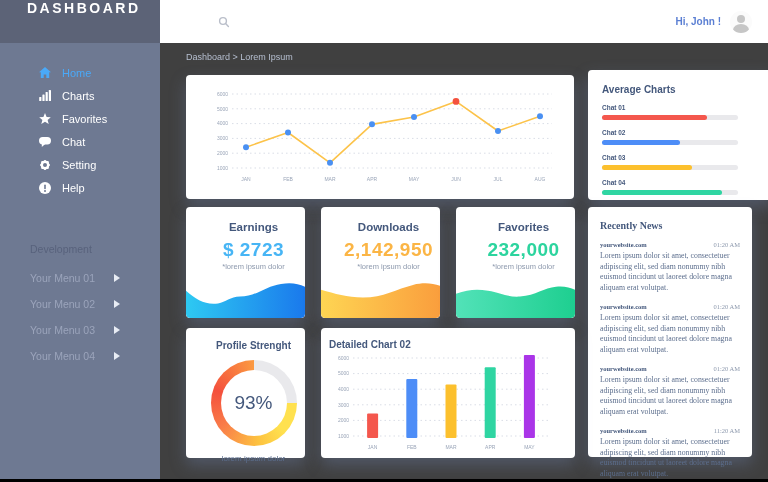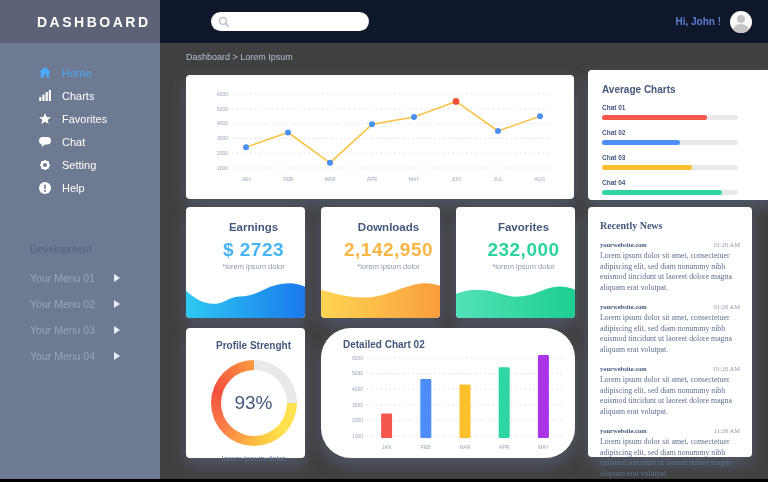--- a/index.html
+++ b/index.html
@@ -3,55 +3,55 @@
 <meta charset="utf-8">
 <style>
   * { margin:0; padding:0; box-sizing:border-box; }
   html,body { width:768px; height:482px; }
   body { font-family:"Liberation Sans", sans-serif; background:#e7ebf5; overflow:hidden; position:relative; }
 
   .app { position:absolute; inset:0; }
 
   
   .sidebar { position:absolute; left:0; top:0; width:160px; height:482px; background:#6e7992; }
-  .sidebar-header { height:43px; background:#5c6377; display:flex; align-items:center; padding-left:37px; }
+  .sidebar-header { height:43px; background:#5c6377; display:flex; align-items:flex-start; padding-left:27px; }
   .app-title { color:#fff; font-size:14px; font-weight:bold; letter-spacing:2.5px; }
   .nav { margin-top:18px; }
   .nav-item { display:flex; align-items:center; height:23px; padding-left:38px; cursor:pointer; }
   .nav-item .icon { width:13px; height:13px; display:flex; align-items:center; justify-content:center; margin-right:11px; }
   .nav-label { color:#ffffff; font-size:11px; }
   .nav-item.active .nav-label { color:#4aa9f8; }
   .dev-label { margin:44px 0 10px 30px; color:#58627c; font-size:10.5px; }
   .dev-item { display:flex; align-items:center; justify-content:space-between; height:26px; padding:0 40px 0 30px; cursor:pointer; }
   .dev-item-label { color:#9ba4bb; font-size:10.5px; }
   .arrow { width:0; height:0; border-top:4px solid transparent; border-bottom:4px solid transparent; border-left:6px solid #e8ecf4; }
 
   
-  .topbar { position:absolute; left:160px; top:0; width:608px; height:43px; background:#0f172a; display:flex; align-items:center;padding-left:29px; }
+  .topbar { position:absolute; left:160px; top:0; width:608px; height:43px; background:#ffffff; display:flex; align-items:center;padding-left:29px; }
   .search-pill { margin-left:22px; width:158px; height:19px; background:#fff; border-radius:10px; display:flex; align-items:center; padding-left:7px; }
   .search-pill input { border:none; outline:none; background:transparent; font-size:9px; color:#6a7488; width:120px; margin-left:5px; font-family:"Liberation Sans", sans-serif; }
   .topbar-right { margin-left:auto; display:flex; align-items:center; margin-right:16px; }
   .greeting { color:#5b7fd3; font-size:10px; font-weight:bold; margin-right:9px; }
   .avatar { width:22px; height:22px; border-radius:50%; background:#fbfbfb; position:relative; overflow:hidden; cursor:pointer; }
   .avatar::before { content:""; position:absolute; left:7px; top:4px; width:8px; height:8px; border-radius:50%; background:#c6c6c6; }
   .avatar::after { content:""; position:absolute; left:3px; top:13px; width:16px; height:12px; border-radius:50%; background:#c6c6c6; }
 
   
   .content { position:absolute; left:160px; top:43px; width:608px; height:439px; background:#404040; }
   .breadcrumb { position:absolute; left:26px; top:9px; color:#b6bfd0; font-size:9px; }
 
   .card { position:absolute; background:#fff; border-radius:4px; box-shadow:0 7px 16px rgba(110,130,170,.38);padding-left:16px; }
   .card h3 { color:#44587c; font-size:10px; font-weight:bold; }
 
   .card-chart1 { left:26px; top:32px; width:388px; height:124px; padding:11px 16px 6px 16px; }
   .card-avg    { left:428px; top:27px; width:184px; height:130px; padding:14px 14px; }
   .card-news   { left:428px; top:164px; width:164px; height:250px; padding:13px 12px;font-family:Liberation Serif, serif; }
   .card-stat   { top:164px; width:119px; height:111px; text-align:center; overflow:hidden; }
   .card-profile{ left:26px; top:285px; width:119px; height:130px; text-align:center; padding-top:12px; }
-  .card-chart2 { left:161px; top:285px; width:254px; height:130px; padding:11px 14px 6px 22px;border-radius:30px; }
+  .card-chart2 { left:161px; top:285px; width:254px; height:130px; padding:11px 14px 6px 8px; }
 
   
   .card-stat h4 { color:#44587c; font-size:11.5px; font-weight:bold; margin-top:14px; }
   .stat-value { font-size:19px; font-weight:bold; margin-top:6px; letter-spacing:.5px; }
   .stat-note { font-size:7.5px; color:#8d99ad; margin-top:1px; }
   .wave-wrap { position:absolute; left:0; right:0; bottom:0; height:37px; border-radius:0 0 4px 4px; overflow:hidden; }
   .wave-wrap svg { display:block; width:100%; height:100%; }
 
   
   .avg-row { margin-top:9px; }

